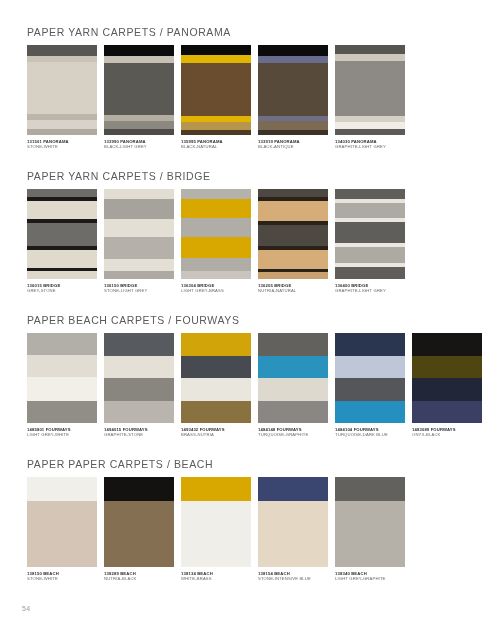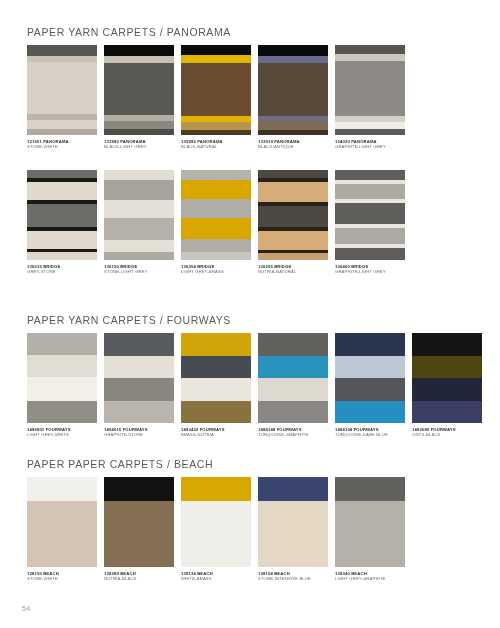--- a/index.html
+++ b/index.html
@@ -160,20 +160,21 @@
               <div class="band" style="background: rgb(93, 91, 87); height: 6.66667%;"></div>
             </div>
             <div class="caption">
               <span class="code">134030 PANORAMA</span>
               <span class="colorname">GRAPHITE-LIGHT GREY</span>
             </div>
           </div>
         </div>
       </div>
       <div class="section" style="top: 170px;">
+        <div class="section-header">PAPER YARN CARPETS / BRIDGE</div>
         <div class="swatch-row">
           <div class="swatch-cell">
             <div class="swatch" style="height: 90px;">
               <div class="band" style="background: rgb(109, 108, 104); height: 8.88889%;"></div>
               <div class="band" style="background: rgb(27, 26, 24); height: 4.44444%;"></div>
               <div class="band" style="background: rgb(224, 218, 205); height: 20%;"></div>
               <div class="band" style="background: rgb(27, 26, 24); height: 4.44444%;"></div>
               <div class="band" style="background: rgb(109, 108, 104); height: 25.5556%;"></div>
               <div class="band" style="background: rgb(27, 26, 24); height: 4.44444%;"></div>
               <div class="band" style="background: rgb(224, 218, 205); height: 20%;"></div>
@@ -243,21 +244,21 @@
               <div class="band" style="background: rgb(95, 94, 91); height: 13.3333%;"></div>
             </div>
             <div class="caption">
               <span class="code">136400 BRIDGE</span>
               <span class="colorname">GRAPHITE-LIGHT GREY</span>
             </div>
           </div>
         </div>
       </div>
       <div class="section" style="top: 314px;">
-        <div class="section-header">PAPER YARN CARPETS / FOURWAYS</div>
+        <div class="section-header">PAPER BEACH CARPETS / FOURWAYS</div>
         <div class="swatch-row">
           <div class="swatch-cell">
             <div class="swatch" style="height: 90px;">
               <div class="band" style="background: rgb(178, 174, 168); height: 24.4444%;"></div>
               <div class="band" style="background: rgb(225, 221, 211); height: 24.4444%;"></div>
               <div class="band" style="background: rgb(242, 239, 233); height: 26.6667%;"></div>
               <div class="band" style="background: rgb(145, 141, 135); height: 24.4444%;"></div>
             </div>
             <div class="caption">
               <span class="code">1485801 FOURWAYS</span>

